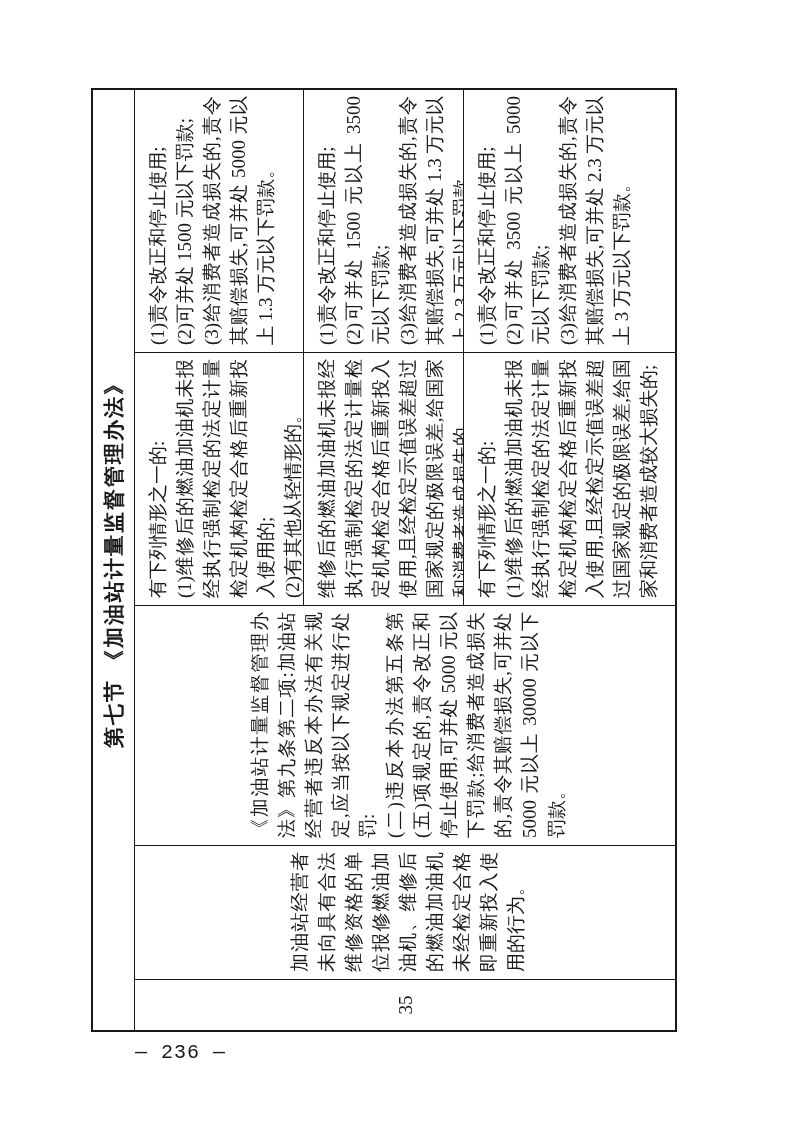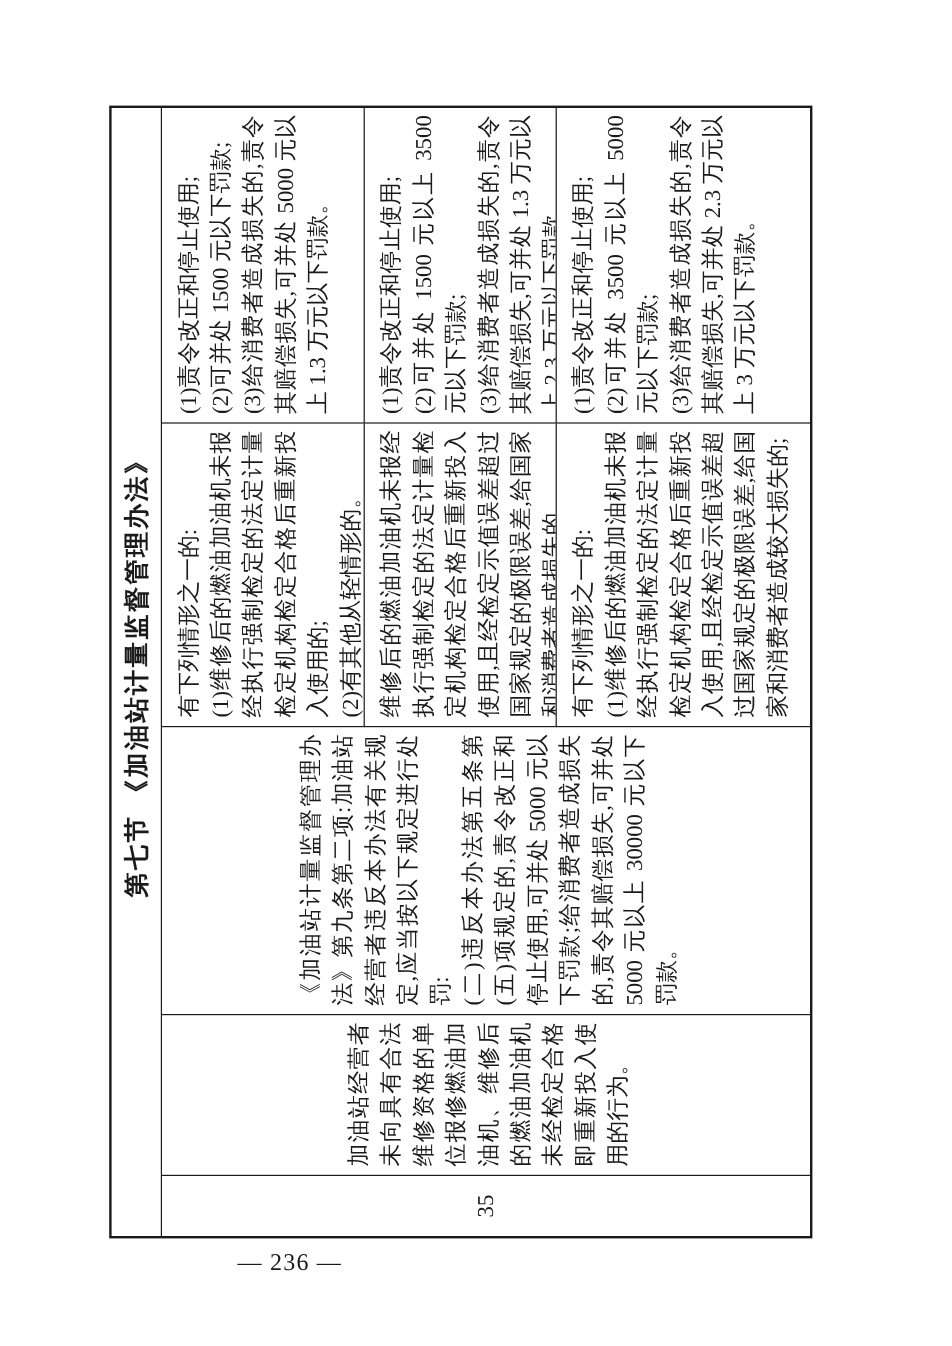--- a/index.html
+++ b/index.html
@@ -68,24 +68,24 @@
   .sit.r1 { grid-area: 1 / 4 / 2 / 5; }
   .sit.r2 { grid-area: 2 / 4 / 3 / 5; border-top: 1px solid var(--ink); }
   .sit.r3 { grid-area: 3 / 4 / 4 / 5; border-top: 1px solid var(--ink); }
   .pen.r1 { grid-area: 1 / 5 / 2 / 6; }
   .pen.r2 { grid-area: 2 / 5 / 3 / 6; border-top: 1px solid var(--ink); }
   .pen.r3 { grid-area: 3 / 5 / 4 / 6; border-top: 1px solid var(--ink); }
   .pagenum {
     position: absolute;
     left: 135px; top: 1041px;
     width: 150px;
-    text-align: right;
+    text-align: left;
     font-size: 20px;
     letter-spacing: 1px;
-    font-family: Liberation Serif, serif;
+    font-family: Liberation Mono, monospace;
   }
 </style>
 </head>
 <body>
 
 <div class="page">
 
   <div class="rotated-table">
 
     <div class="title-row">第七节 《加油站计量监督管理办法》</div>

